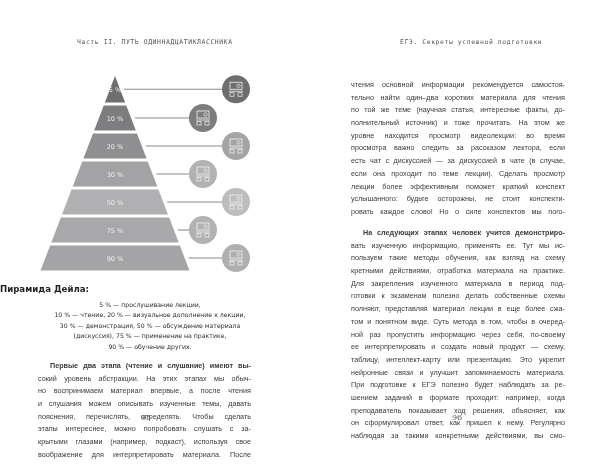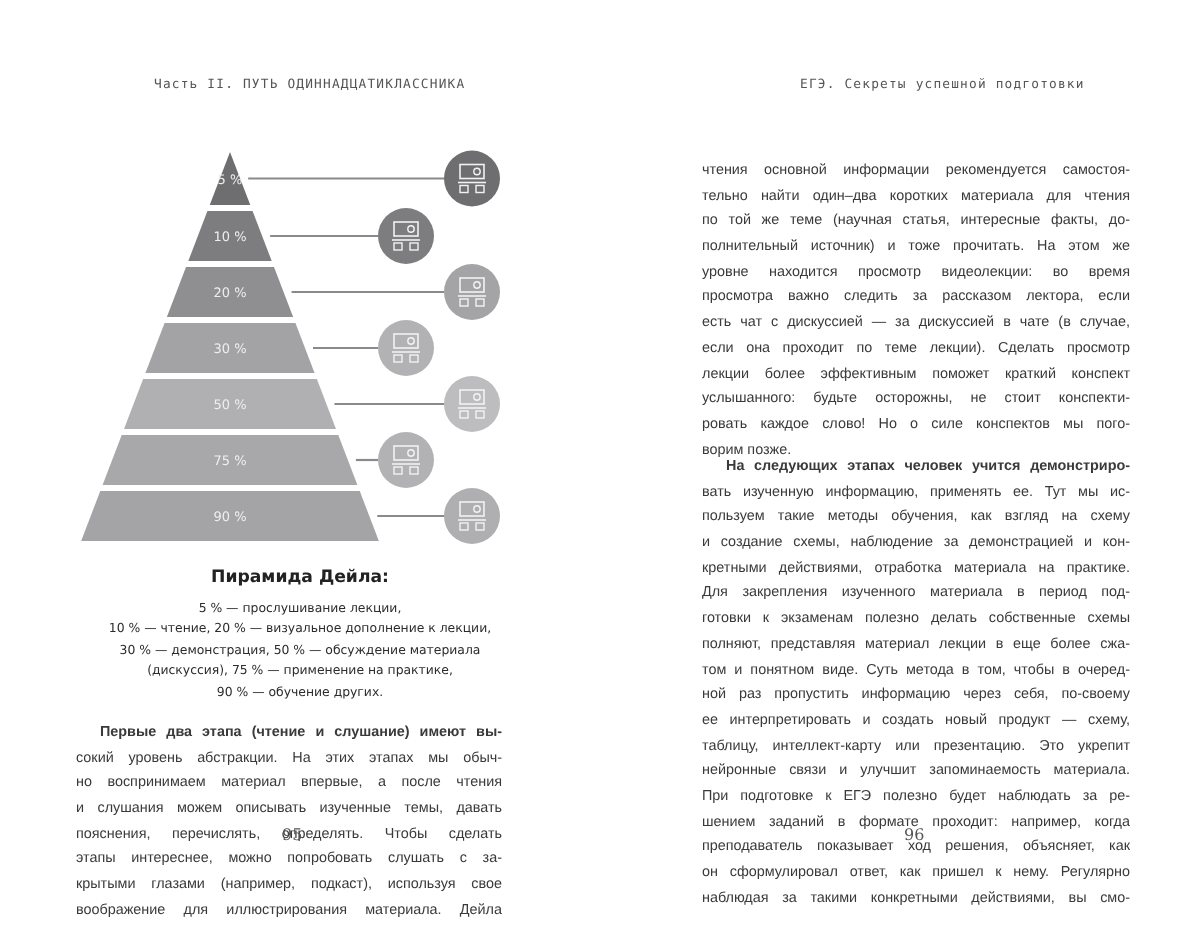--- a/index.html
+++ b/index.html
@@ -15,21 +15,21 @@
     .page-right .running-head { left: 100px; }
     .folio {
       position: absolute; top: 413px; font-family: "DejaVu Serif", serif;
       font-size: 8px; color: #555;
     }
     .page-left .folio { left: 141px; }
     .page-right .folio { left: 152px; }
     .figure { position: absolute; left: 0; top: 0; width: 300px; height: 285px; }
     .figure svg { position: absolute; left: 0; top: 0; }
     .caption-title {
-      position: absolute; top: 284px; left: 0; width: 300px; text-align: center;
+      position: absolute; top: 284px; left: 0; width: 300px; text-align: left;
       font-family: "DejaVu Sans", sans-serif; font-weight: bold; font-size: 8.6px; color: #222;
     }
     .caption-body {
       position: absolute; top: 300px; left: 30px; width: 240px; text-align: center;
       font-family: "DejaVu Sans", sans-serif; font-size: 6.2px; line-height: 10.4px; color: #2c2c2c;
     }
     .caption-body div { white-space: nowrap; }
     .body-text {
       position: absolute; font-family: "Liberation Sans", sans-serif; font-size: 7.2px;
       line-height: 12.7px; color: #3a3a3a;
@@ -139,49 +139,47 @@
   </div>
 
   <div class="body-text left-body">
     <span class="ln indent">Первые два этапа (чтение и слушание) имеют вы-</span>
     <span class="ln">сокий уровень абстракции. На этих этапах мы обыч-</span>
     <span class="ln">но воспринимаем материал впервые, а после чтения</span>
     <span class="ln">и слушания можем описывать изученные темы, давать</span>
     <span class="ln">пояснения, перечислять, определять. Чтобы сделать</span>
     <span class="ln">этапы интереснее, можно попробовать слушать с за-</span>
     <span class="ln">крытыми глазами (например, подкаст), используя свое</span>
-    <span class="ln">воображение для иллюстрирования материала. Дейла</span>
+    <span class="ln">воображение для интерпретировать материала. После</span>
   </div>
 
   <div class="folio">95</div>
 </div>
 
 <div class="page page-right">
   <div class="running-head">ЕГЭ. Секреты успешной подготовки</div>
 
   <div class="body-text right-body-1">
     <span class="ln">чтения основной информации рекомендуется самостоя-</span>
     <span class="ln">тельно найти один–два коротких материала для чтения</span>
     <span class="ln">по той же теме (научная статья, интересные факты, до-</span>
     <span class="ln">полнительный источник) и тоже прочитать. На этом же</span>
     <span class="ln">уровне находится просмотр видеолекции: во время</span>
     <span class="ln">просмотра важно следить за рассказом лектора, если</span>
     <span class="ln">есть чат с дискуссией — за дискуссией в чате (в случае,</span>
     <span class="ln">если она проходит по теме лекции). Сделать просмотр</span>
     <span class="ln">лекции более эффективным поможет краткий конспект</span>
     <span class="ln">услышанного: будьте осторожны, не стоит конспекти-</span>
     <span class="ln">ровать каждое слово! Но о силе конспектов мы пого-</span>
-    <span class="ln last">ворим позже.</span>
   </div>
 
   <div class="body-text right-body-2">
     <span class="ln indent">На следующих этапах человек учится демонстриро-</span>
     <span class="ln">вать изученную информацию, применять ее. Тут мы ис-</span>
     <span class="ln">пользуем такие методы обучения, как взгляд на схему</span>
-    <span class="ln">и создание схемы, наблюдение за демонстрацией и кон-</span>
     <span class="ln">кретными действиями, отработка материала на практике.</span>
     <span class="ln">Для закрепления изученного материала в период под-</span>
     <span class="ln">готовки к экзаменам полезно делать собственные схемы</span>
     <span class="ln">полняют, представляя материал лекции в еще более сжа-</span>
     <span class="ln">том и понятном виде. Суть метода в том, чтобы в очеред-</span>
     <span class="ln">ной раз пропустить информацию через себя, по-своему</span>
     <span class="ln">ее интерпретировать и создать новый продукт — схему,</span>
     <span class="ln">таблицу, интеллект-карту или презентацию. Это укрепит</span>
     <span class="ln">нейронные связи и улучшит запоминаемость материала.</span>
     <span class="ln">При подготовке к ЕГЭ полезно будет наблюдать за ре-</span>

